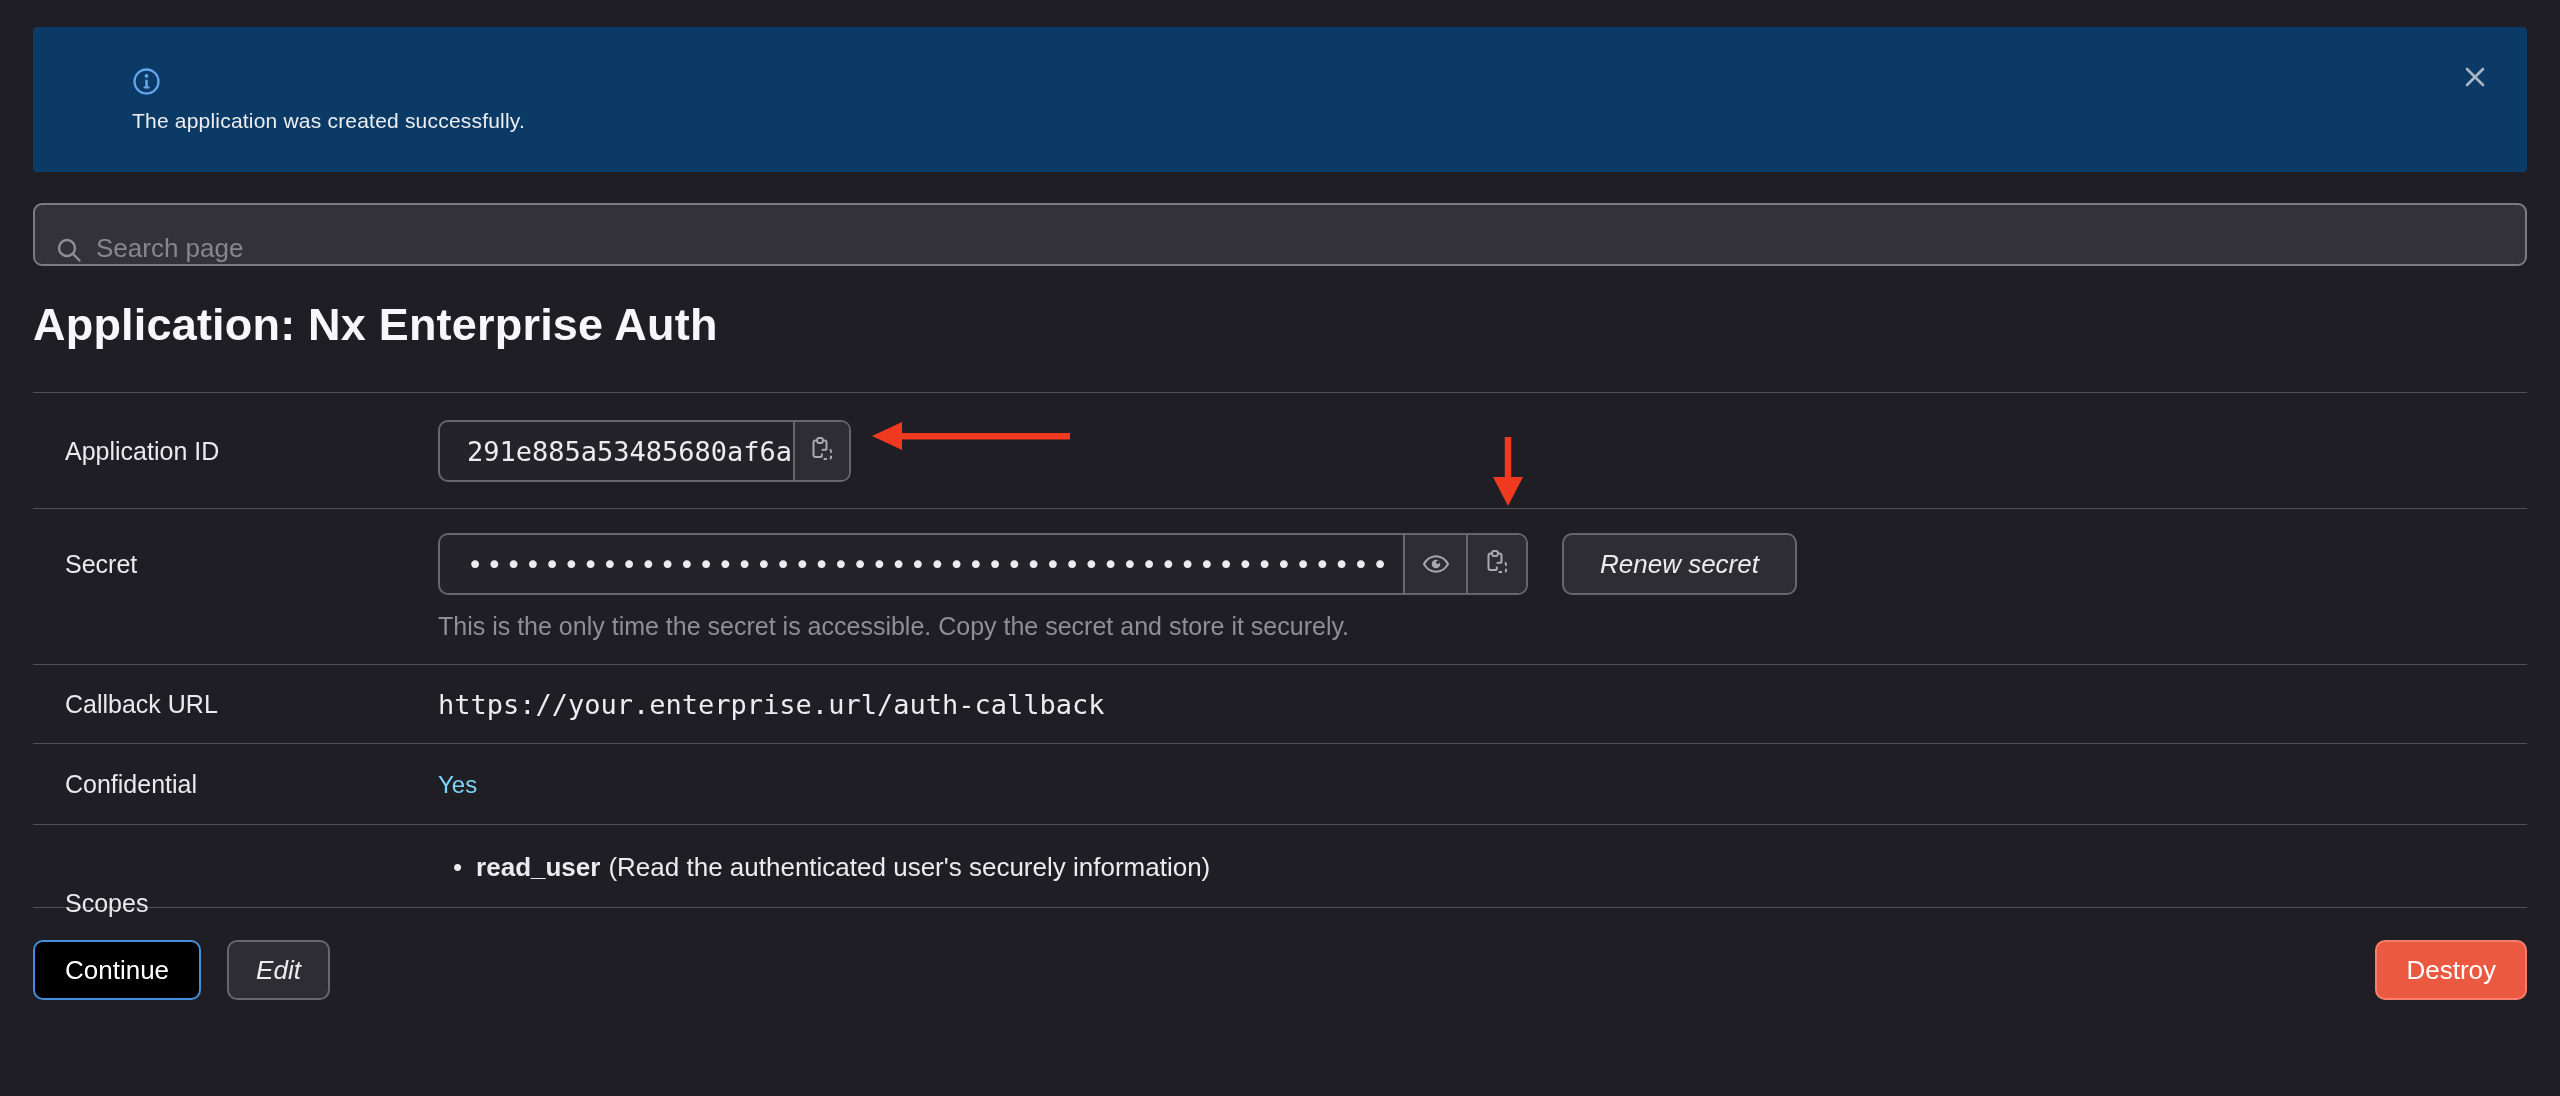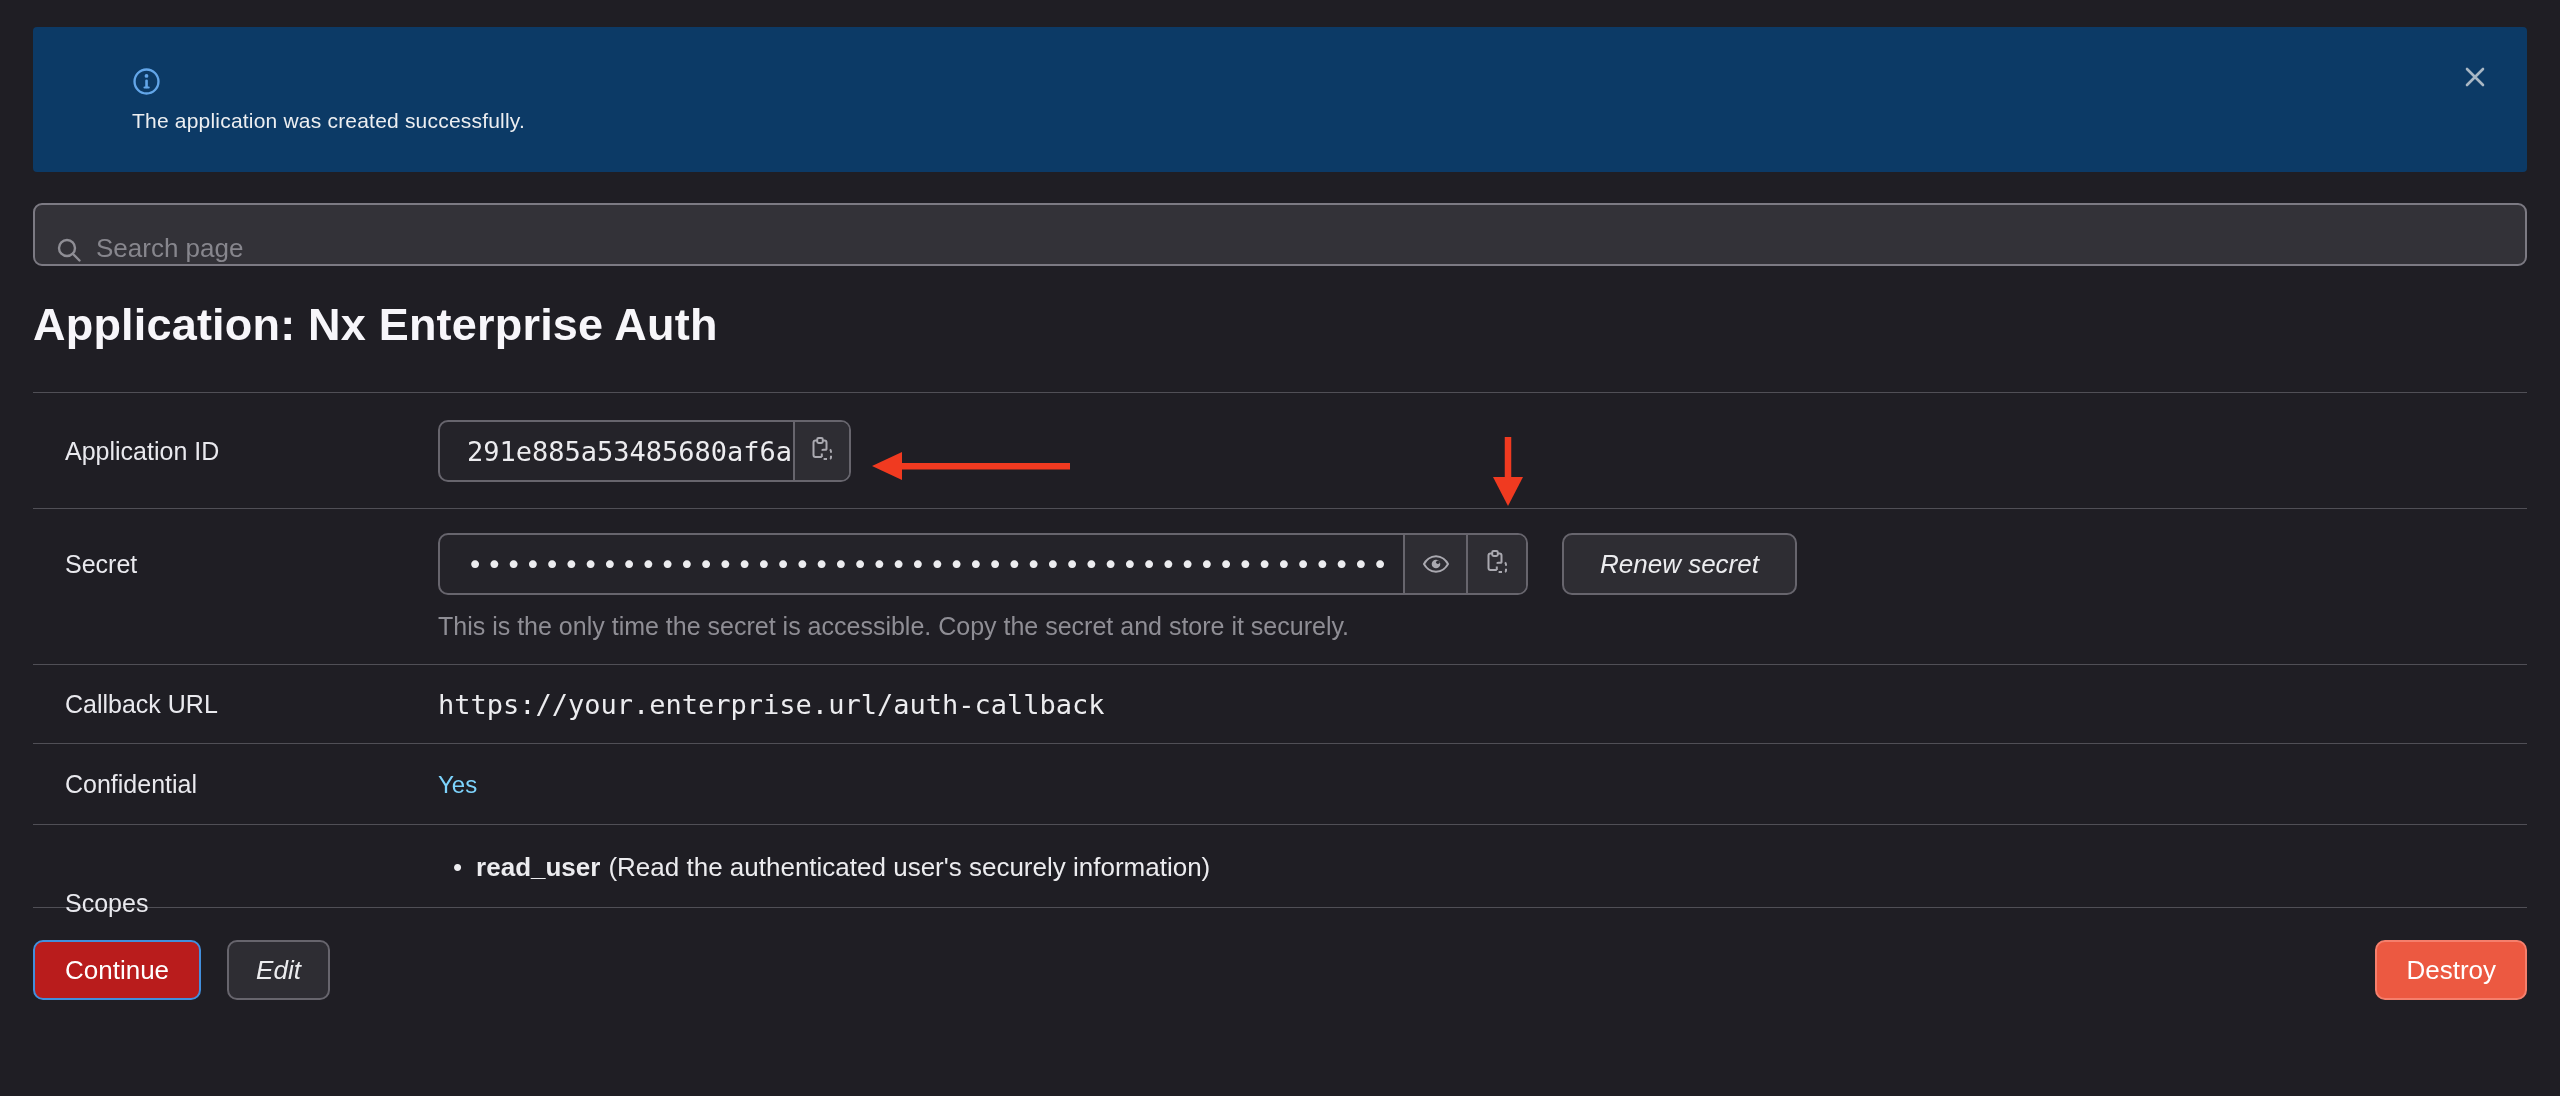--- a/index.html
+++ b/index.html
@@ -100,21 +100,21 @@
   .row-callback { height: 79px; padding-top: 25px; }
   .row-callback .row-label { line-height: 29px; }
   .row-confidential { height: 81px; padding-top: 26px; }
   .row-confidential .row-label { line-height: 29px; }
   .row-scopes { height: 84px; padding-top: 27px; }
   .row-scopes .row-label { line-height: 30px; margin-top: 36px; }
 
   .mono { font-family: "DejaVu Sans Mono", monospace; }
 
   
-  .value-flex { display: flex; align-items: flex-end; }
+  .value-flex { display: flex; align-items: flex-start; }
   .input-group {
     display: flex;
     height: 62px;
     border: 2px solid #67656d;
     border-radius: 10px;
     overflow: hidden;
     background: #242329;
   }
   .input-group input {
     border: none;
@@ -175,21 +175,21 @@
   .scope-name { font-weight: bold; margin-right: 8px; }
 
   
   .actions {
     margin-top: 32px;
     display: flex;
     align-items: center;
     gap: 26px;
   }
   .btn-confirm {
-    background: #b91c1c;
+    background: #000000;
     border: 2px solid #428fdc;
     color: #ffffff;
     height: 60px;
     padding: 0 30px;
   }
   .btn-edit { height: 60px; padding: 0 27px; }
   .btn-danger {
     margin-left: auto;
     background: #ec5941;
     border: 2px solid #f57f6c;

